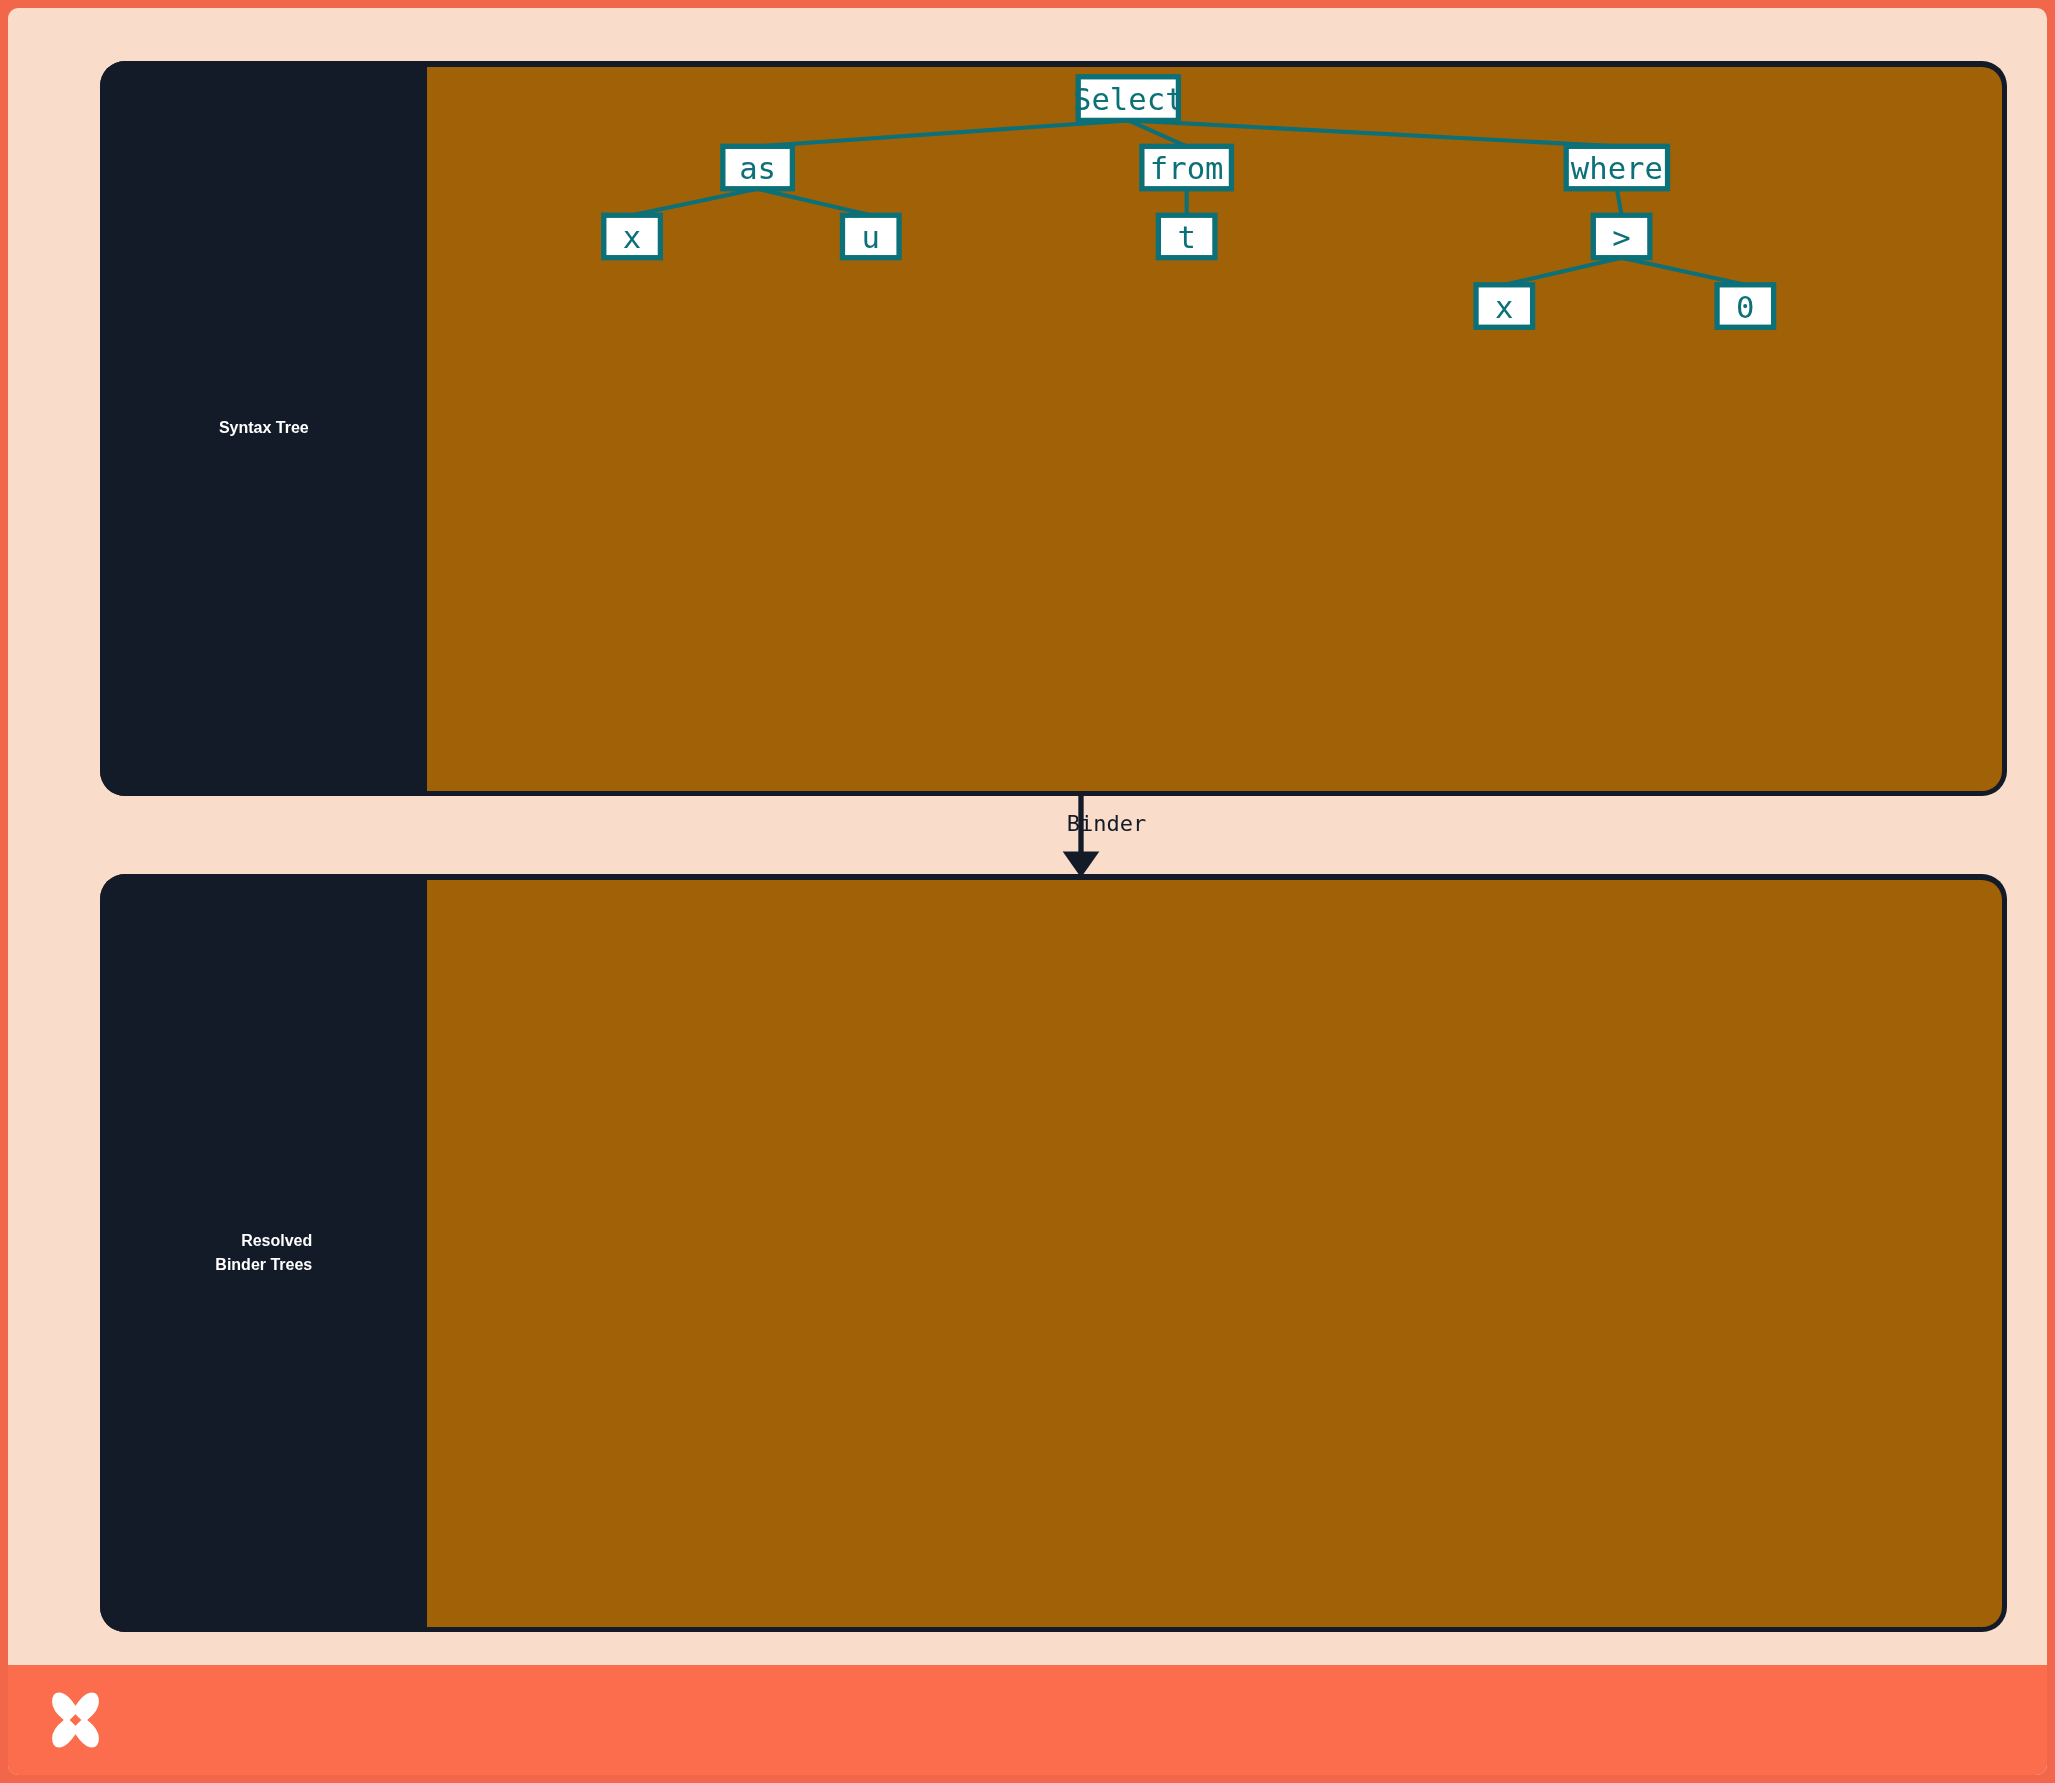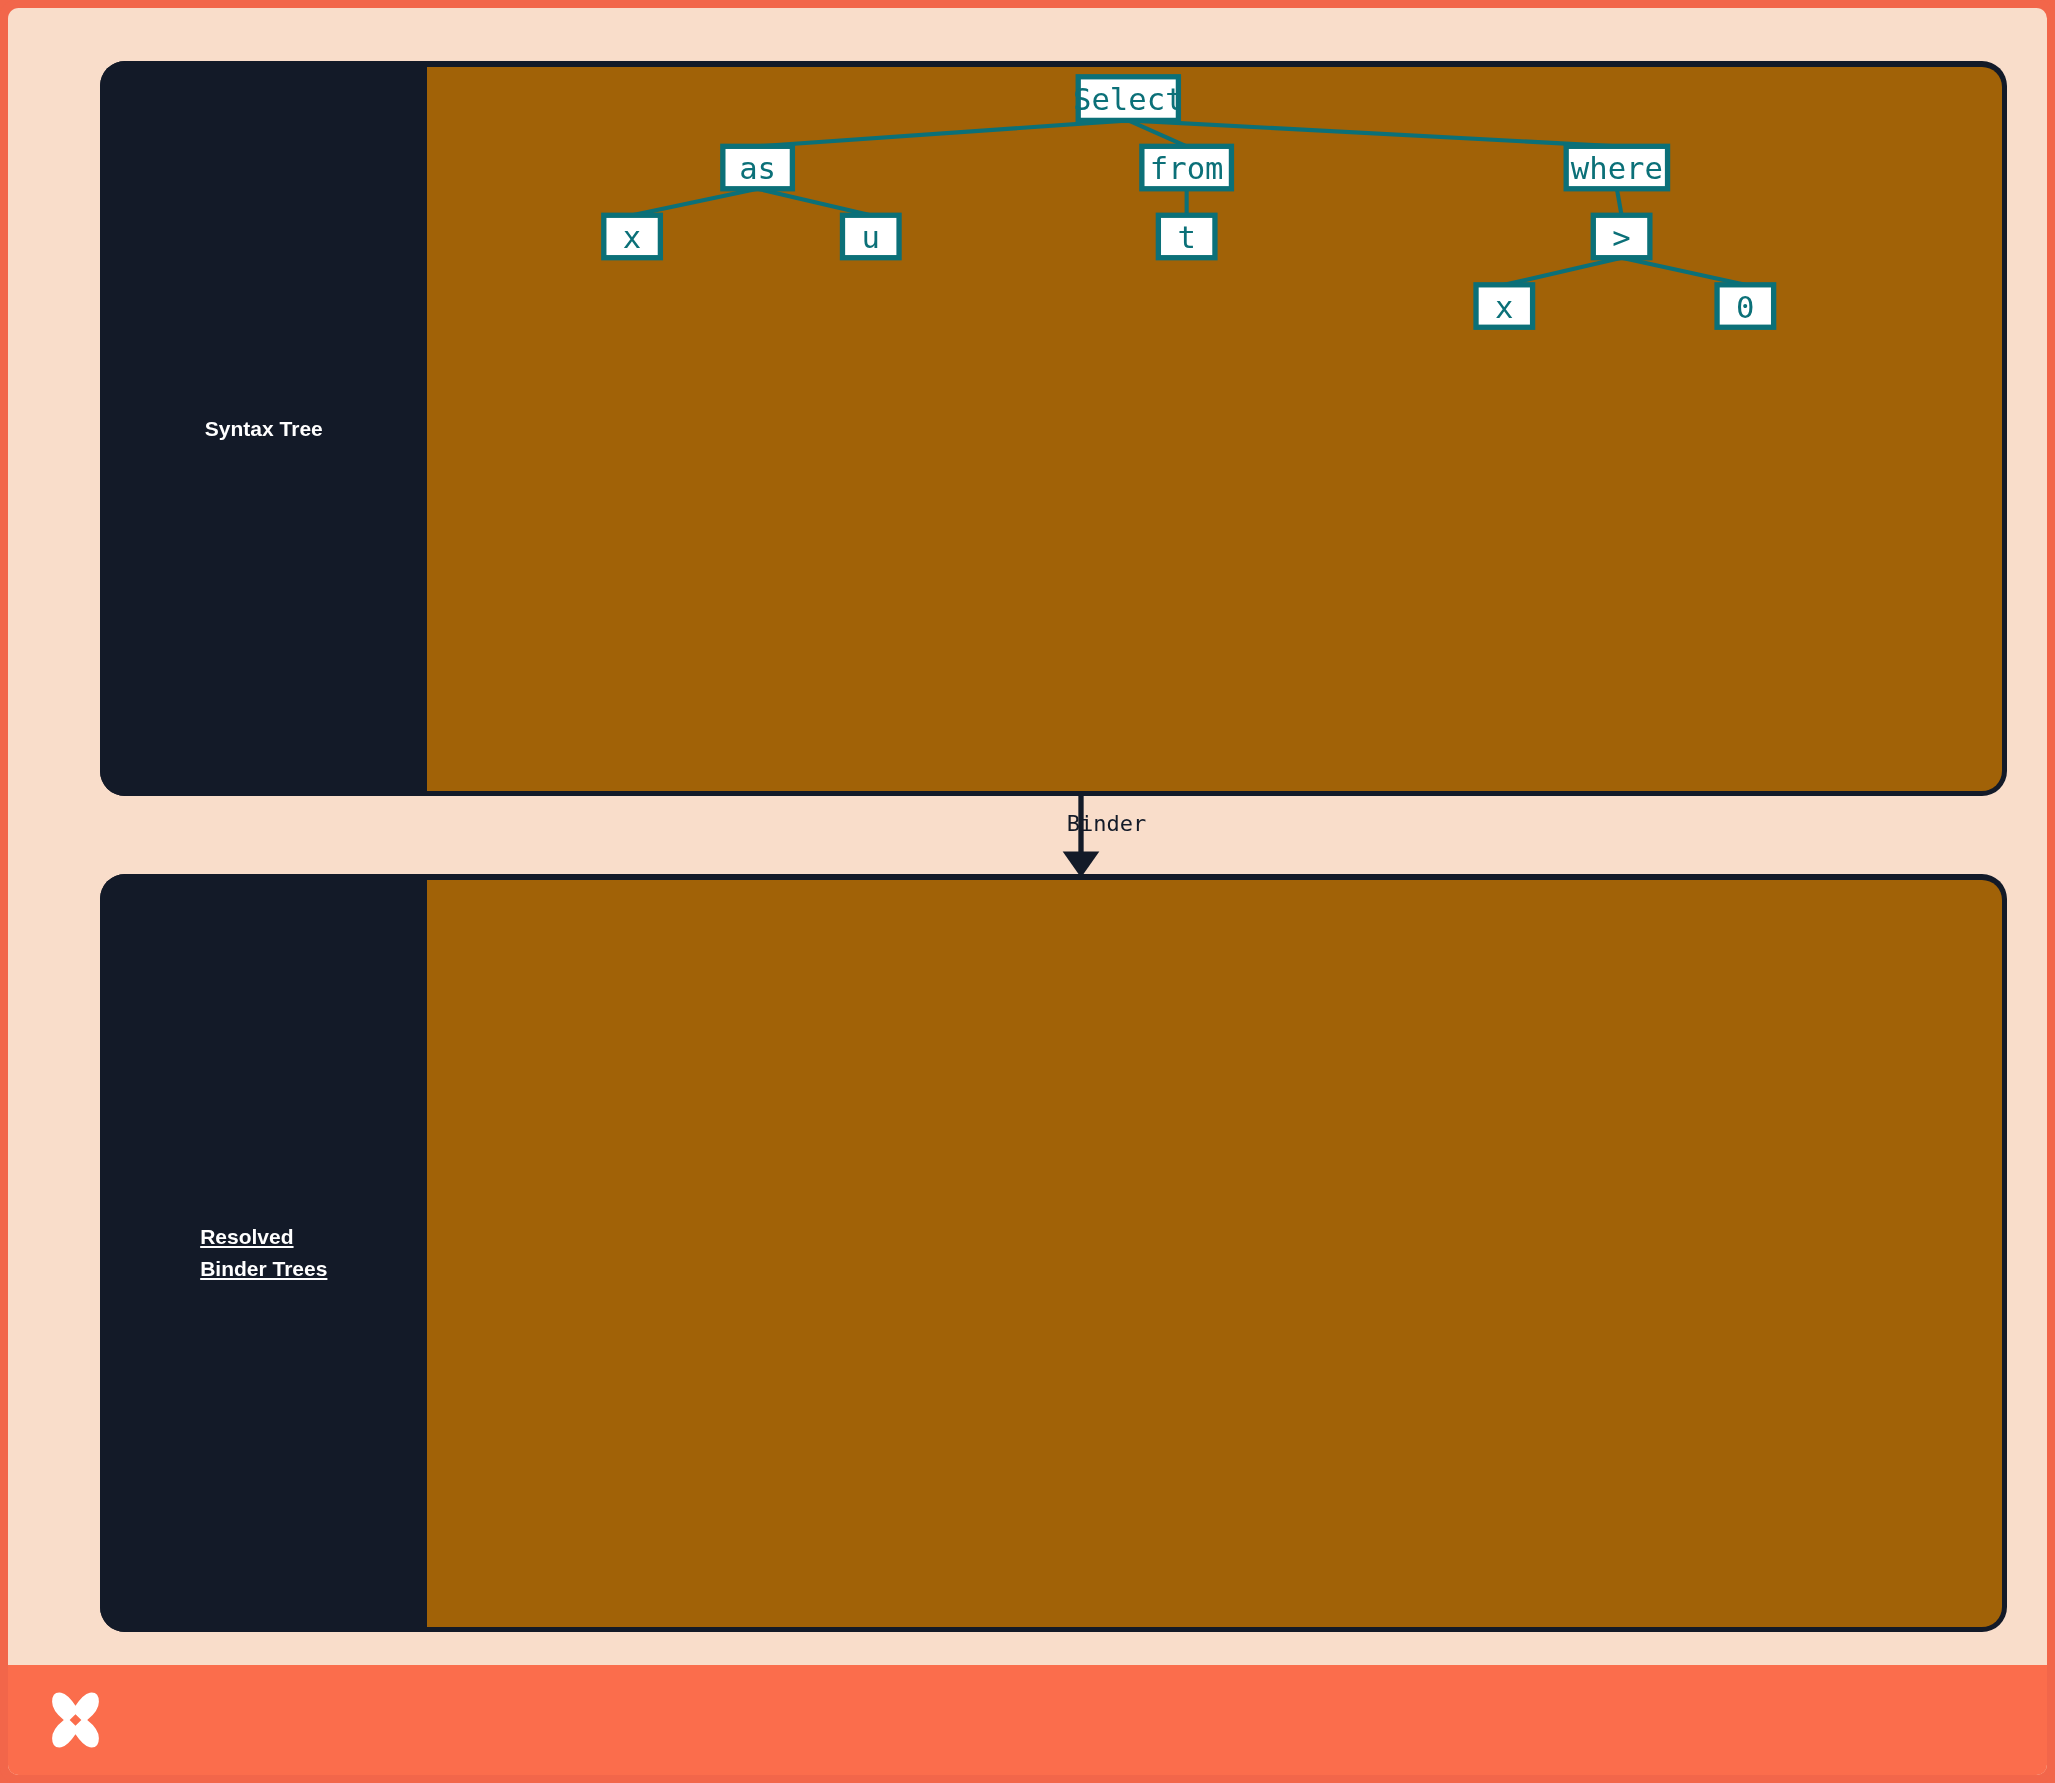--- a/index.html
+++ b/index.html
@@ -32,36 +32,36 @@
     display:flex;
   }
   .card-sidebar{
     background:#131A28;
     flex:0 0 auto;
     display:flex;
     align-items:center;
     justify-content:center;
     color:#FFFFFF;
     font-weight:700;
-    font-size:21px;
+    font-size:16px;
     line-height:1.55;
-    text-align:left;
+    text-align:right;
   }
   .card-body{
     flex:1 1 auto;
     background:#a16207;
     position:relative;
     margin:5.3px 5.3px 5.3px 0;
     border-radius:0 20px 20px 0;
     overflow:hidden;
   }
   #card-top{left:92px;top:53px;width:1907px;height:735px;}
   #card-top .card-sidebar{width:327px;}
   #card-bottom{left:92px;top:866px;width:1907px;height:758px;}
-  #card-bottom .card-sidebar{width:327px;text-decoration:underline;}
+  #card-bottom .card-sidebar{width:327px;}
 
   
   svg.tree{position:absolute;left:0;top:0;width:100%;height:100%;}
   .edge{stroke:#0B7078;stroke-width:7;fill:none;}
   .nodebox{fill:#FFFFFF;stroke:#0B7078;stroke-width:9;}
   .nodelabel{
     font-family:"DejaVu Sans Mono","Liberation Mono",monospace;
     fill:#0B7078;font-size:52px;
     text-anchor:middle;dominant-baseline:central;
   }

